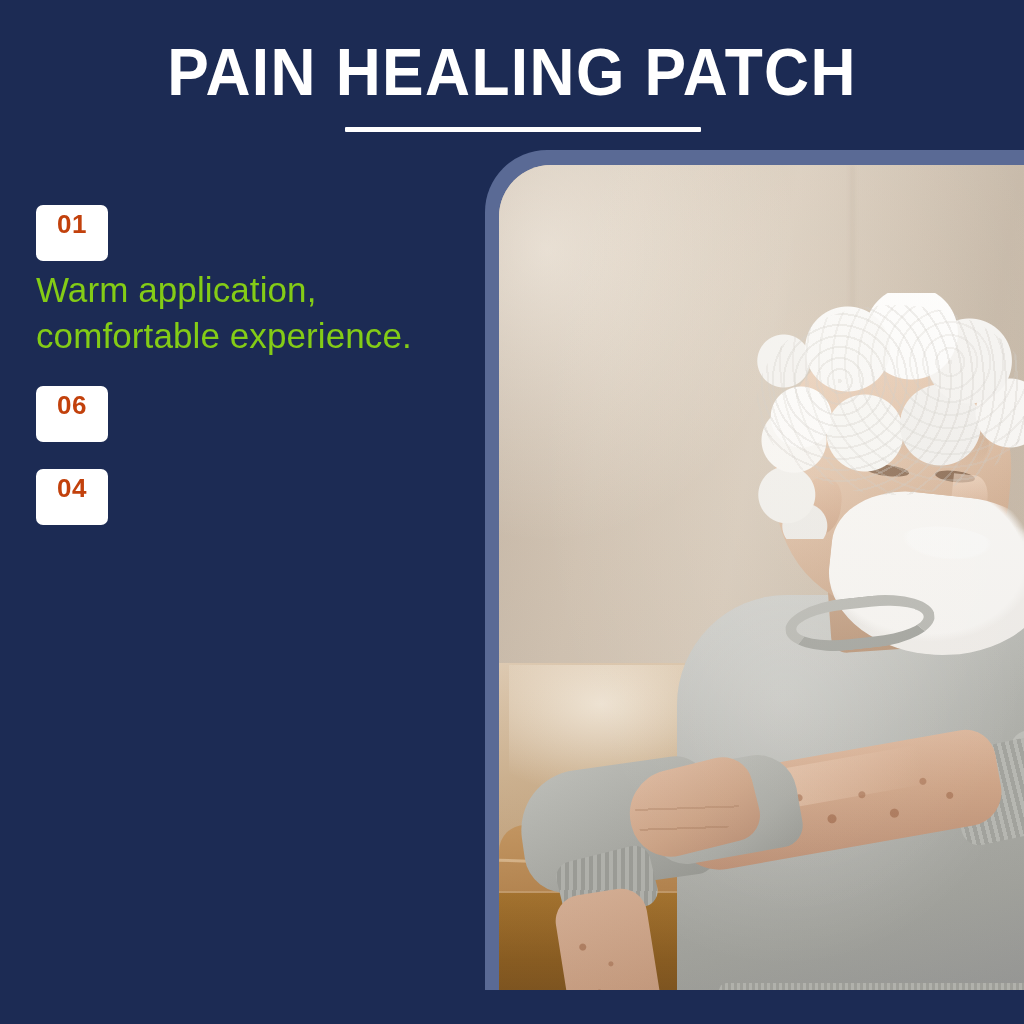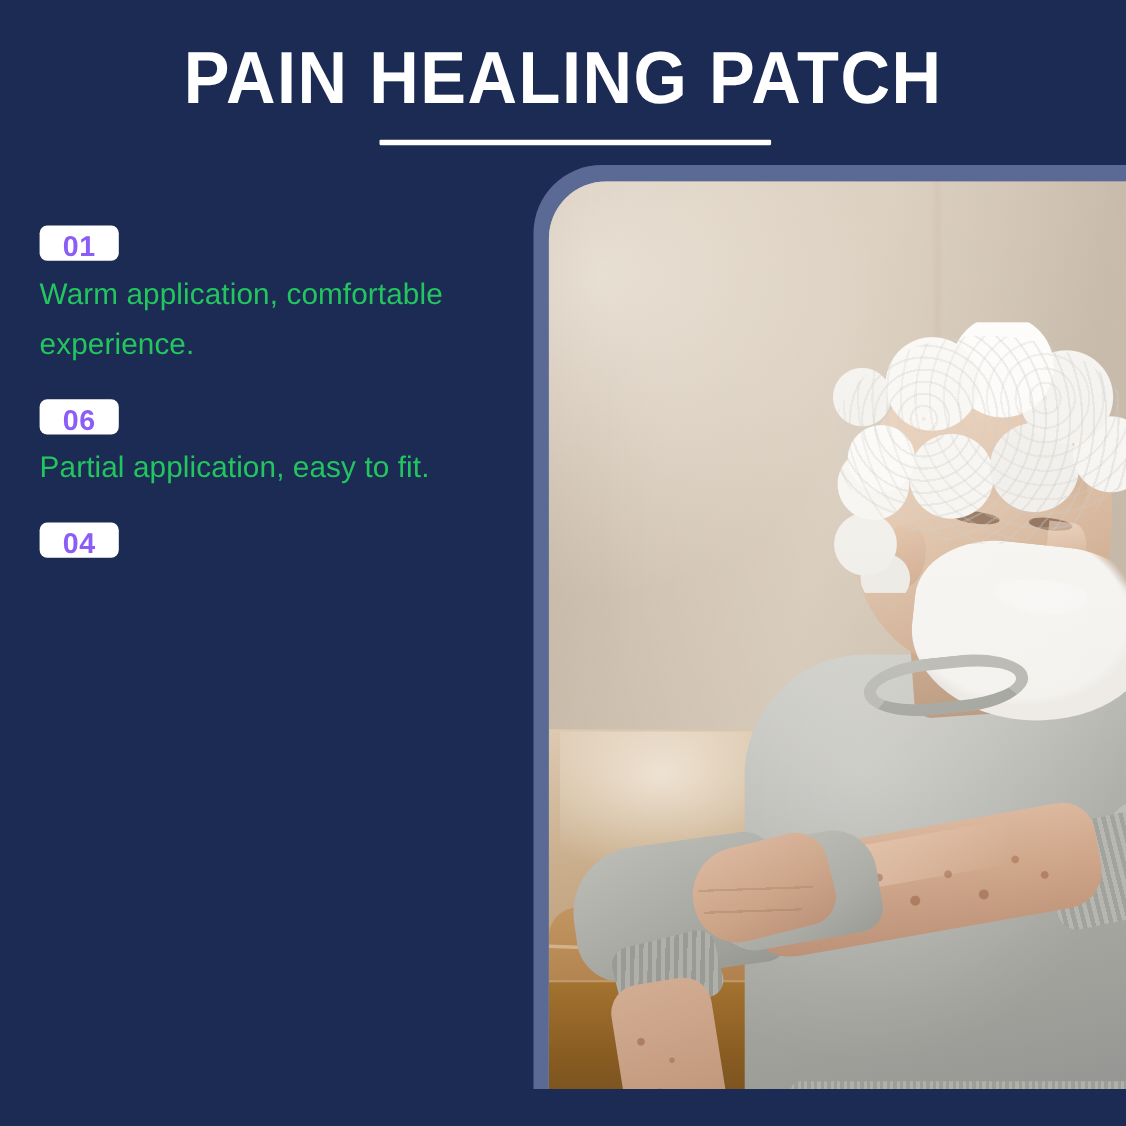--- a/index.html
+++ b/index.html
@@ -52,35 +52,35 @@
     top:205px; left:36px;
     width:450px;
     z-index:5;
   }
   .feature { margin-bottom:27px; }
   .feature:last-child { margin-bottom:0; }
 
   .badge {
     display:inline-block;
     background:#ffffff;
-    color:#8b5cf6;
+    color:#c2410c;
     font-size:26px;
     font-weight:700;
     line-height:38px;
-    height:32px;
+    height:56px;
     min-width:72px;
     padding:0 14px;
     border-radius:7px;
     text-align:center;
     letter-spacing:0.5px;
   }
   .feature-text {
     margin-top:6px;
-    color:#22c55e;
-    font-size:27px;
+    color:#84cc16;
+    font-size:35px;
     font-weight:400;
     line-height:46px;
     letter-spacing:0.1px;
     max-width:440px;
   }
 
   
   .photo-frame {
     position:absolute;
     top:150px; left:485px;
@@ -442,21 +442,20 @@
 
   <div class="features">
 
     <div class="feature">
       <div class="badge">01</div>
       <div class="feature-text">Warm application, comfortable experience.</div>
     </div>
 
     <div class="feature">
       <div class="badge">06</div>
-      <div class="feature-text">Partial application, easy to fit.</div>
     </div>
 
 
     <div class="feature">
       <div class="badge">04</div>
     </div>
 
   </div>
 
   <div class="photo-frame"></div>

